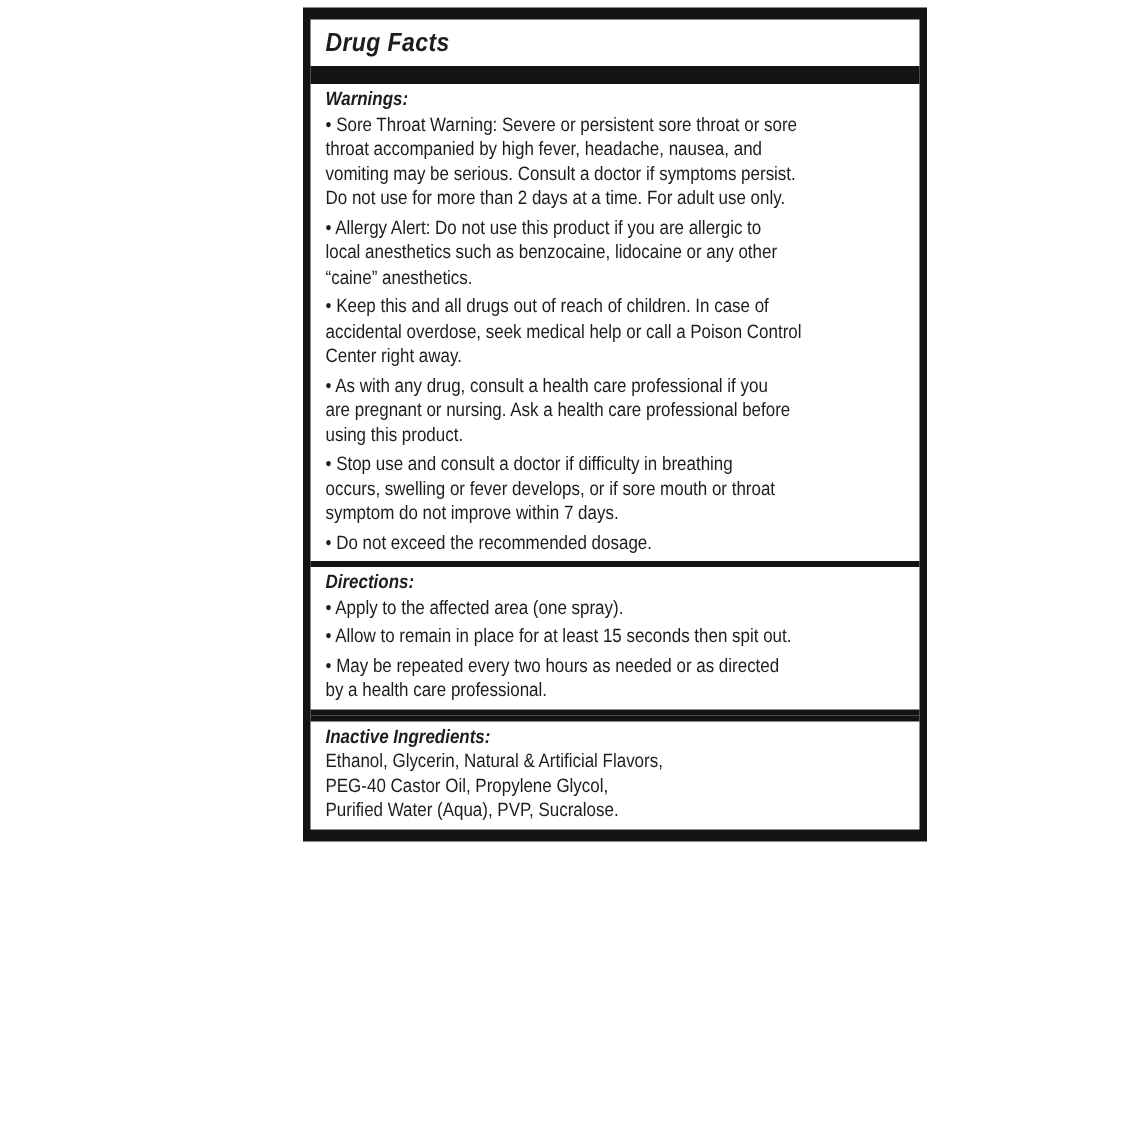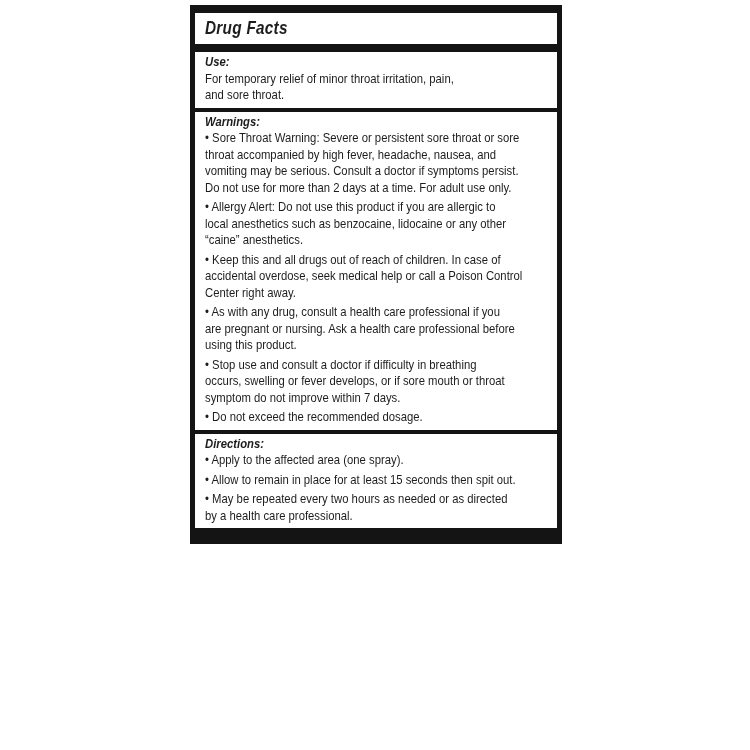--- a/index.html
+++ b/index.html
@@ -7,22 +7,22 @@
     width: 750px; height: 750px;
     background: #ffffff;
     font-family: "Liberation Sans", sans-serif;
     color: #1d1d1d;
     overflow: hidden;
   }
   .page { position: relative; width: 750px; height: 750px; background: #ffffff; }
 
   .label {
     position: absolute;
-    left: 190px; top: 5px;
-    width: 372px;
+    left: 202px; top: 5px;
+    width: 416px;
     background: #ffffff;
     border-left: 5px solid #141414;
     border-right: 5px solid #141414;
     border-top: 8px solid #141414;
     border-bottom: 8px solid #141414;
   }
 
   .sep { height: 4px; background: #141414; }
 
   .sec { padding: 2px 4px 4px 10px; overflow: hidden; }
@@ -76,27 +76,20 @@
 
     <div class="sec">
       <span class="cx title">Drug Facts</span>
     </div>
 
     <div class="sep"></div>
 
 
     <div class="sep"></div>
 
-    <div class="sec">
-      <div class="cx">
-        <div class="hd">Use:</div>
-        <p class="txt">For temporary relief of minor throat irritation, pain,
-and sore throat.</p>
-      </div>
-    </div>
 
     <div class="sep"></div>
 
     <div class="sec">
       <div class="cx">
         <div class="hd">Warnings:</div>
         <p class="txt bullet">• Sore Throat Warning: Severe or persistent sore throat or sore
 throat accompanied by high fever, headache, nausea, and
 vomiting may be serious. Consult a doctor if symptoms persist.
 Do not use for more than 2 days at a time. For adult use only.</p>
@@ -126,15 +119,23 @@
         <p class="txt bullet">• May be repeated every two hours as needed or as directed
 by a health care professional.</p>
       </div>
     </div>
 
     <div class="sep"></div>
 
 
     <div class="sep"></div>
 
+    <div class="sec">
+      <div class="cx">
+        <div class="hd">Inactive Ingredients:</div>
+        <p class="txt">Ethanol, Glycerin, Natural &amp; Artificial Flavors,
+PEG-40 Castor Oil,  Propylene Glycol,
+Purified Water (Aqua), PVP, Sucralose.</p>
+      </div>
+    </div>
 
   </div>
 </div>
 
 </body></html>

